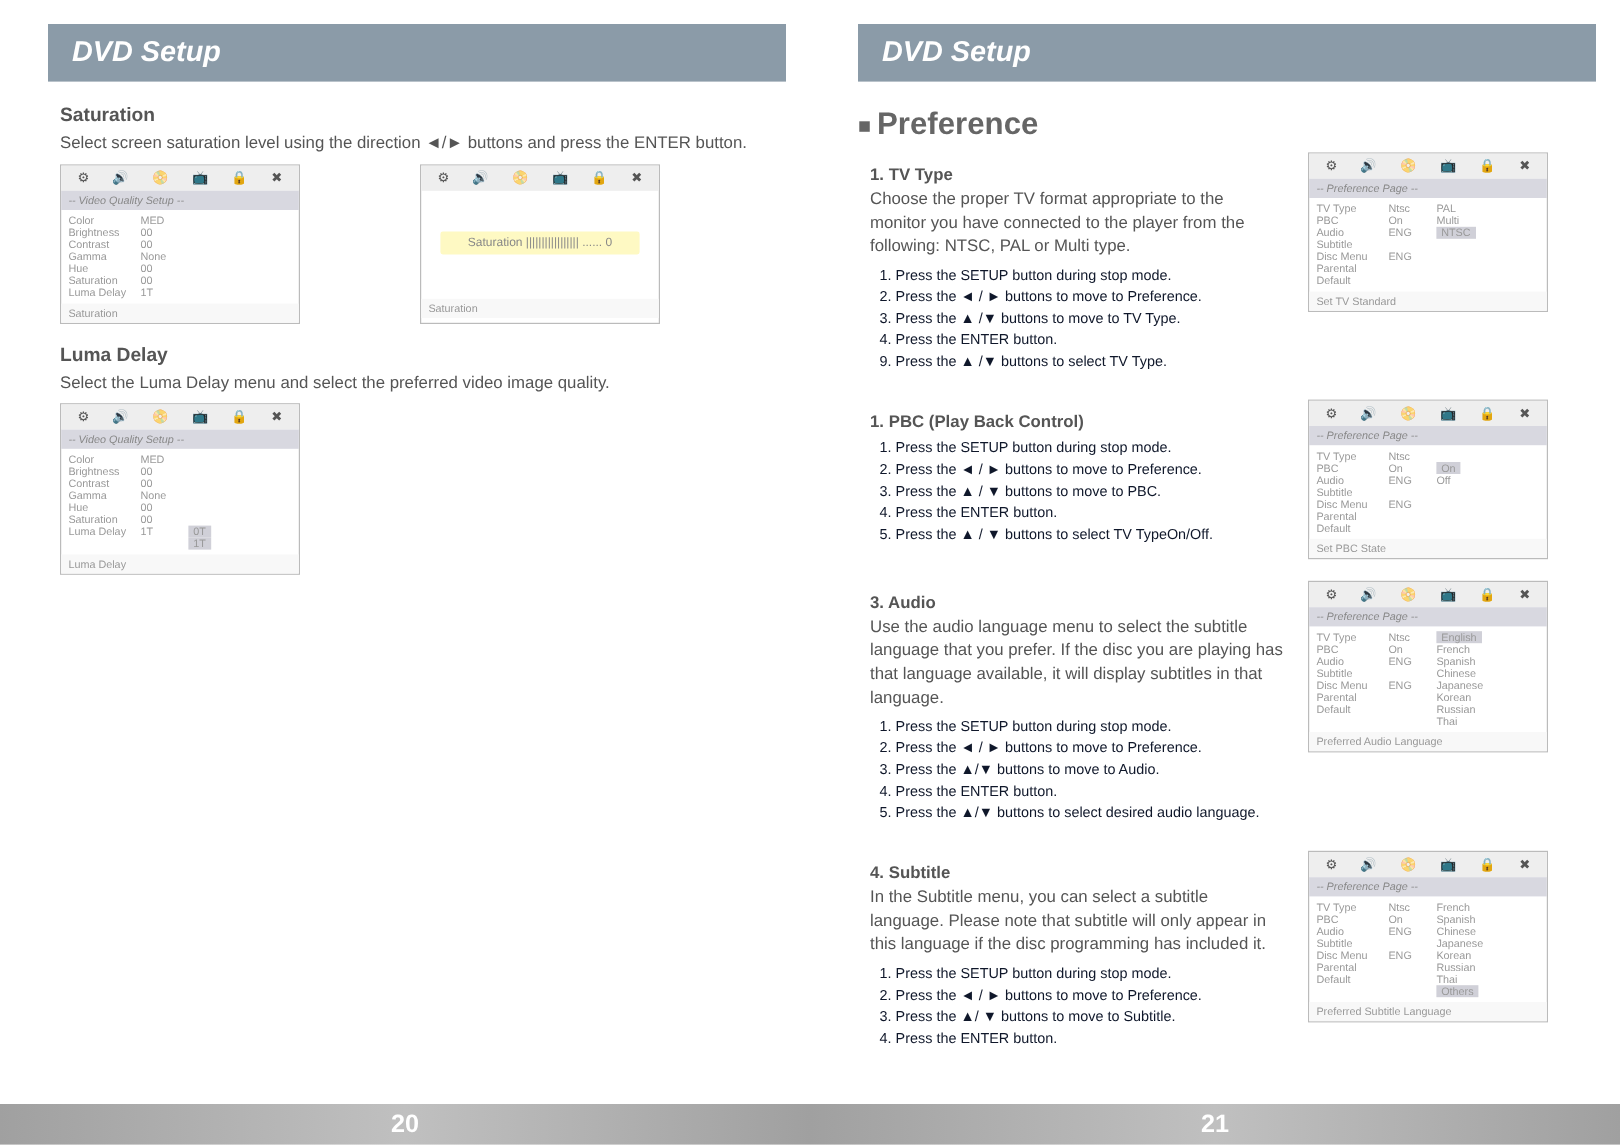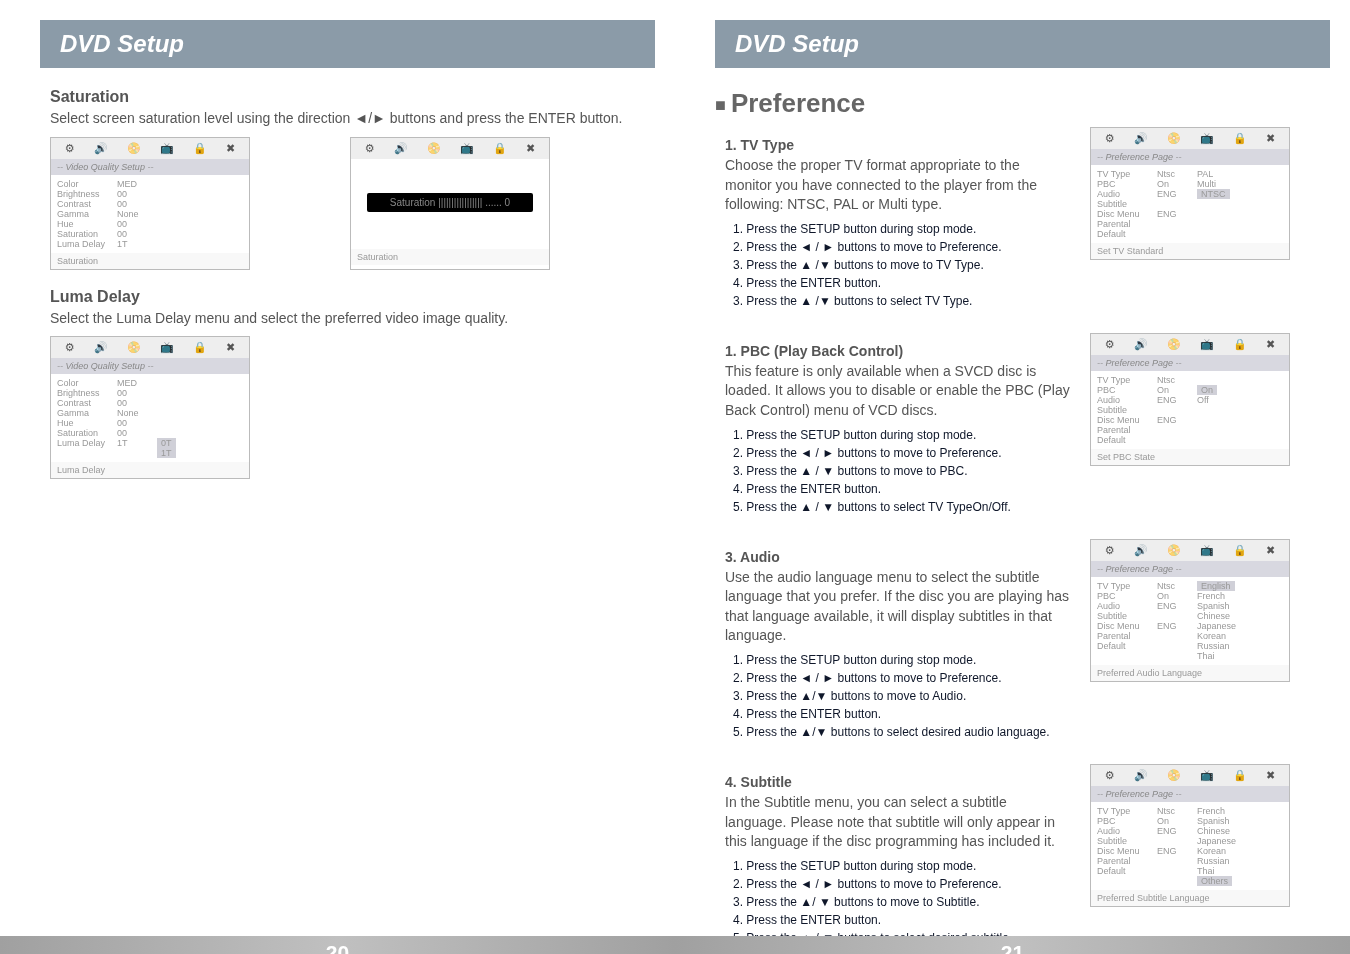--- a/index.html
+++ b/index.html
@@ -24,21 +24,21 @@
   .osd-body-row .c2 { width: 40px; }
   .osd-body-row .c3 { flex: 1; }
   .osd-foot { padding: 3px 6px; color: #999; background: #f8f8f8; font-size: 9px; }
   .hilite { background: #d0d0d8; display: inline-block; padding: 0 4px; }
   .page-number { position: absolute; bottom: 0; left: 0; right: 0; background: linear-gradient(to right, #a0a0a0, #c0c0c0, #a0a0a0); color: #fff; text-align: center; padding: 5px; font-size: 21px; font-weight: bold; }
   .preference-title { font-size: 26px; font-weight: bold; color: #666; margin: 0 0 8px 40px; }
   .preference-title::before { content: "■"; font-size: 18px; margin-right: 5px; vertical-align: middle; }
   .flex-row { display: flex; gap: 20px; align-items: flex-start; }
   .flex-row .left { flex: 1; }
   .flex-row .right { width: 210px; }
-  .osd-mini-bar { background: #000000; padding: 4px; text-align: center; border-radius: 2px; color: #888; font-size: 10px; margin: 30px 10px; }
+  .osd-mini-bar { background: #fef9c3; padding: 4px; text-align: center; border-radius: 2px; color: #888; font-size: 10px; margin: 30px 10px; }
 </style>
 </head>
 <body>
 
 <div class="page-container">
 
   <div class="page">
     <div class="page-header">DVD Setup</div>
 
     <div class="section">
@@ -175,21 +175,21 @@
     <div class="section">
       <div class="flex-row">
         <div class="left">
           <div class="sub-section-title">1. TV Type</div>
           <div class="section-text">Choose the proper TV format appropriate to the monitor you have connected to the player from the following: NTSC, PAL or Multi type.</div>
           <div class="steps" id="tvtype-steps">
               <div>1. Press the SETUP button during stop mode.</div>
               <div>2. Press the ◄ / ► buttons to move to Preference.</div>
               <div>3. Press the ▲ /▼ buttons to move to TV Type.</div>
               <div>4. Press the ENTER button.</div>
-              <div>3. Press the ▲ /▼ buttons to select TV Type.</div>
+              <div>9. Press the ▲ /▼ buttons to select TV Type.</div>
             </div>
         </div>
         <div class="right">
           <div class="osd-box">
             <div class="osd-header">
               <span>⚙</span>
                 <span>🔊</span>
                 <span>📀</span>
                 <span>📺</span>
                 <span>🔒</span>
@@ -236,21 +236,20 @@
             <div class="osd-foot">Set TV Standard</div>
           </div>
         </div>
       </div>
     </div>
 
     <div class="section">
       <div class="flex-row">
         <div class="left">
           <div class="sub-section-title">1. PBC (Play Back Control)</div>
-          <div class="section-text">This feature is only available when a SVCD disc is loaded. It allows you to disable or enable the PBC (Play Back Control) menu of VCD discs.</div>
           <div class="steps" id="pbc-steps">
               <div>1. Press the SETUP button during stop mode.</div>
               <div>2. Press the ◄ / ► buttons to move to Preference.</div>
               <div>3. Press the ▲ / ▼ buttons to move to PBC.</div>
               <div>4. Press the ENTER button.</div>
               <div>5. Press the ▲ / ▼ buttons to select TV TypeOn/Off.</div>
             </div>
         </div>
         <div class="right">
           <div class="osd-box">
@@ -381,21 +380,20 @@
     <div class="section">
       <div class="flex-row">
         <div class="left">
           <div class="sub-section-title">4. Subtitle</div>
           <div class="section-text">In the Subtitle menu, you can select a subtitle language. Please note that subtitle will only appear in this language if the disc programming has included it.</div>
           <div class="steps" id="subtitle-steps">
               <div>1. Press the SETUP button during stop mode.</div>
               <div>2. Press the ◄ / ► buttons to move to Preference.</div>
               <div>3. Press the ▲/ ▼ buttons to move to Subtitle.</div>
               <div>4. Press the ENTER button.</div>
-              <div>5. Press the ▲ / ▼ buttons to select desired subtitle.</div>
             </div>
         </div>
         <div class="right">
           <div class="osd-box">
             <div class="osd-header">
               <span>⚙</span>
                 <span>🔊</span>
                 <span>📀</span>
                 <span>📺</span>
                 <span>🔒</span>

